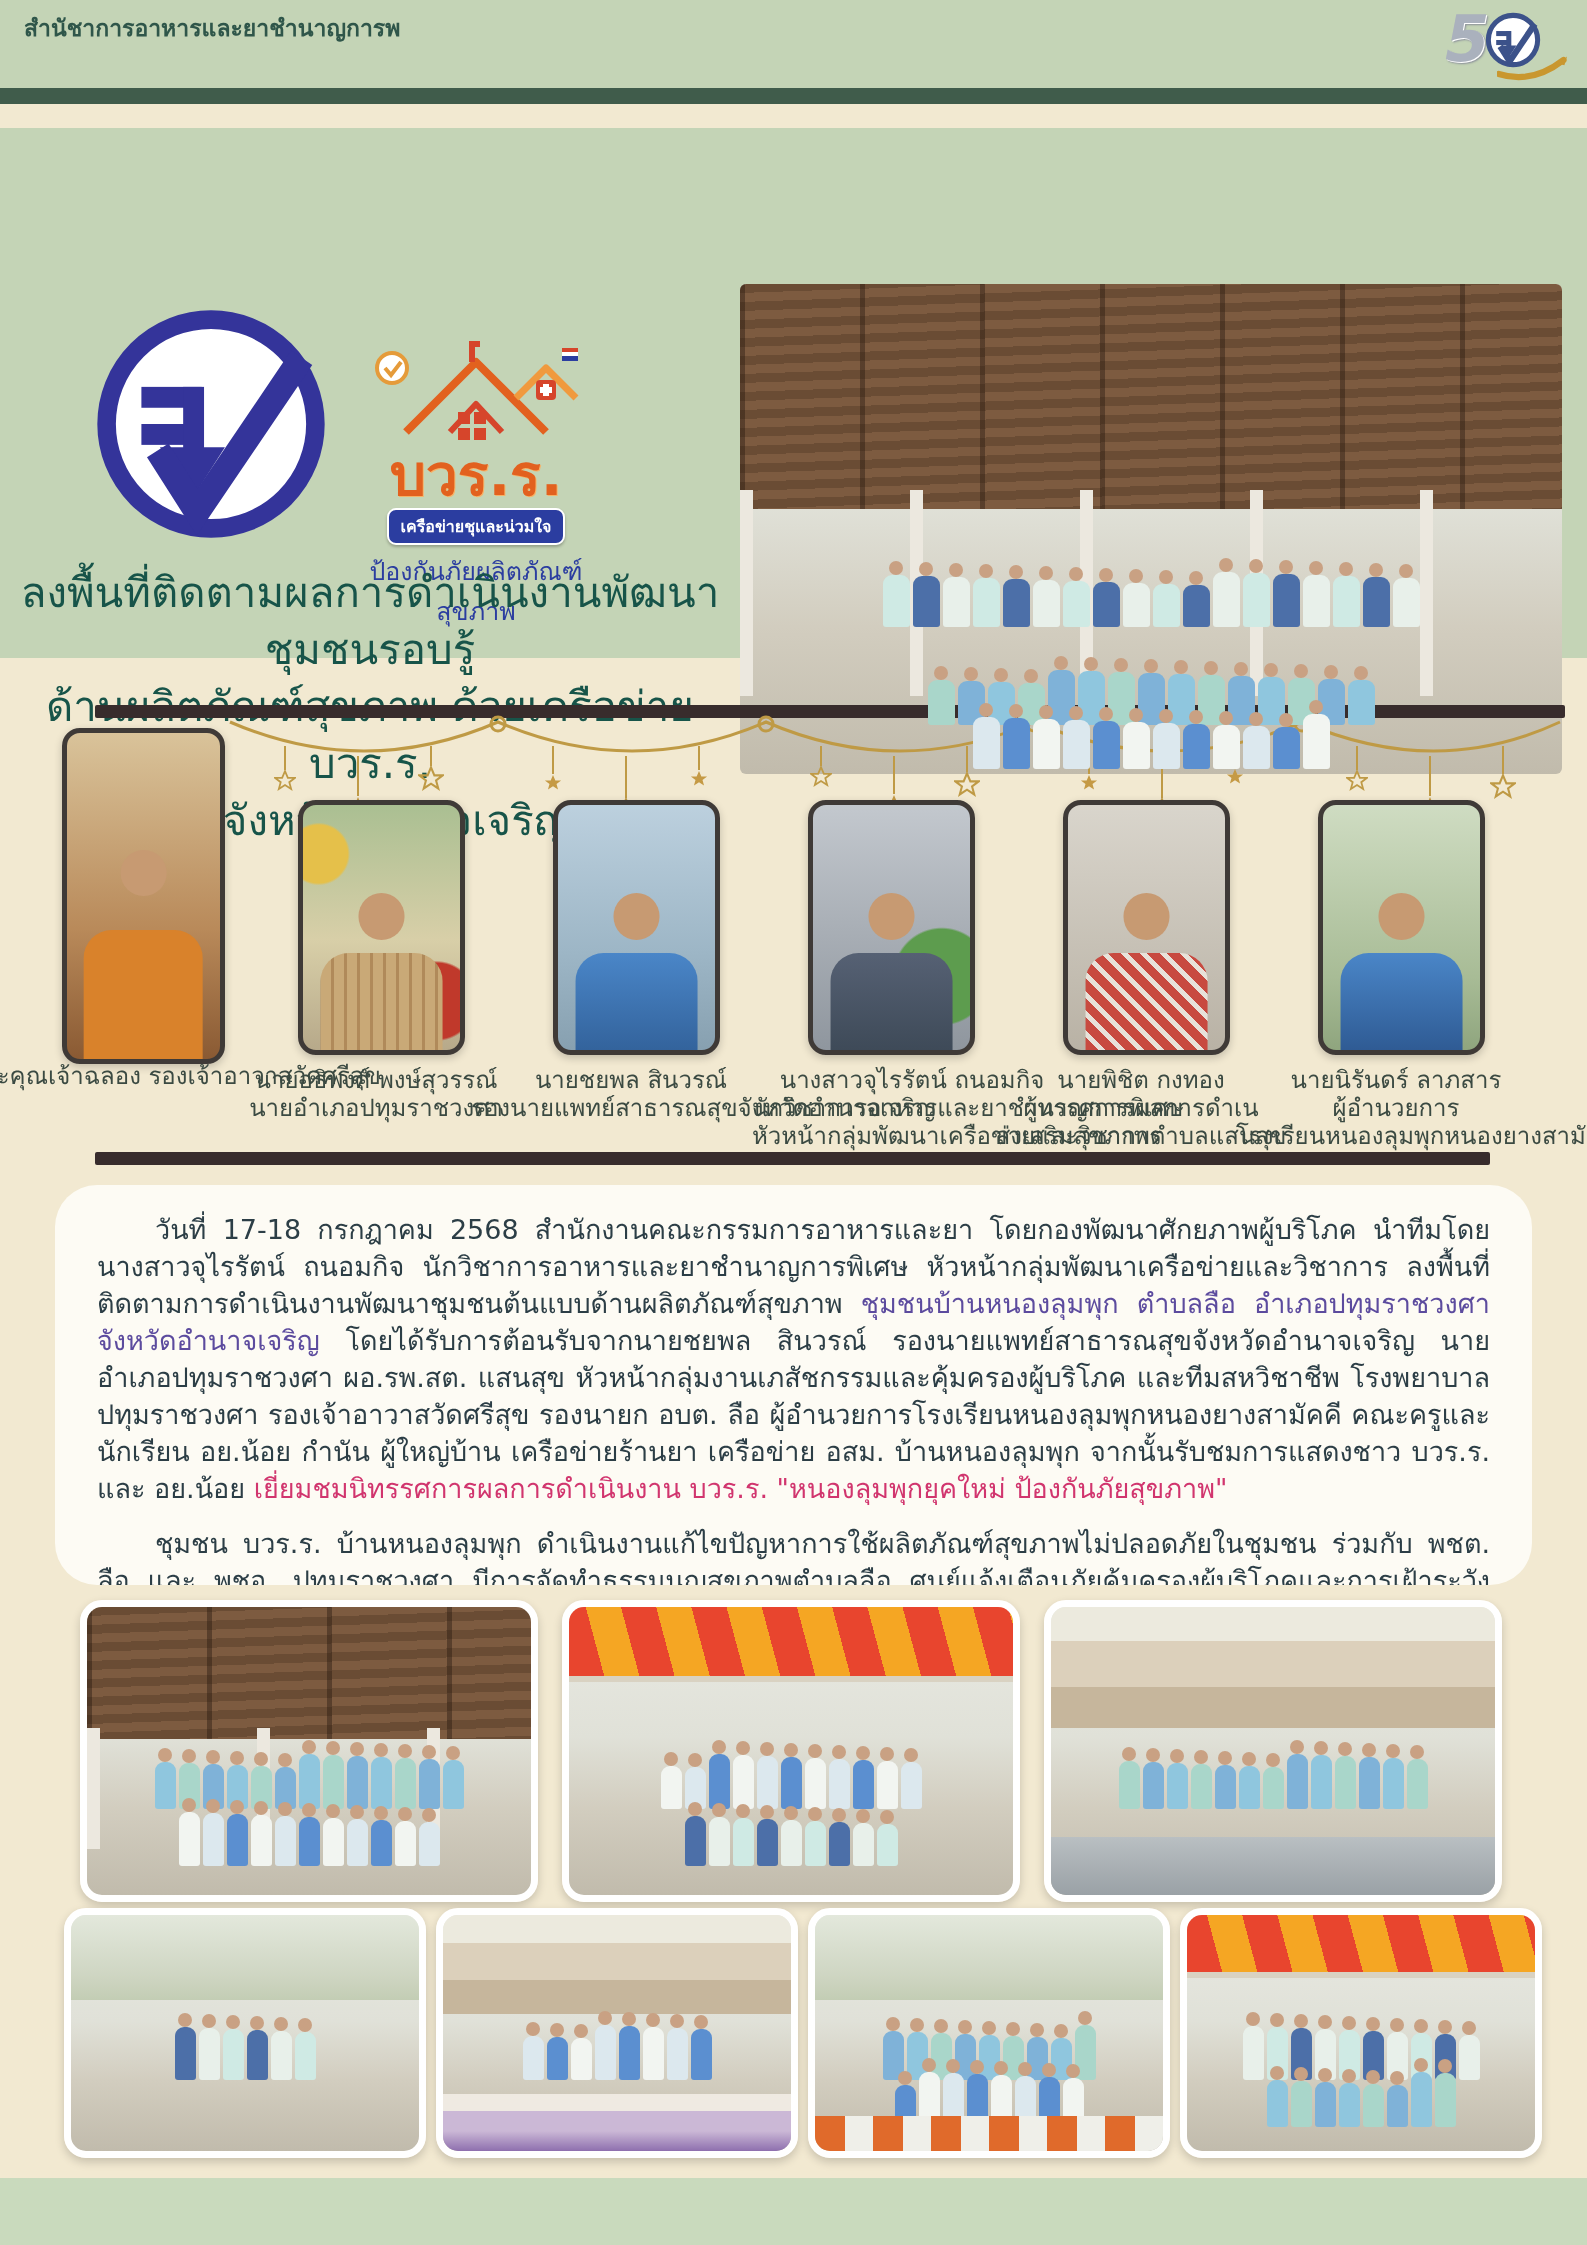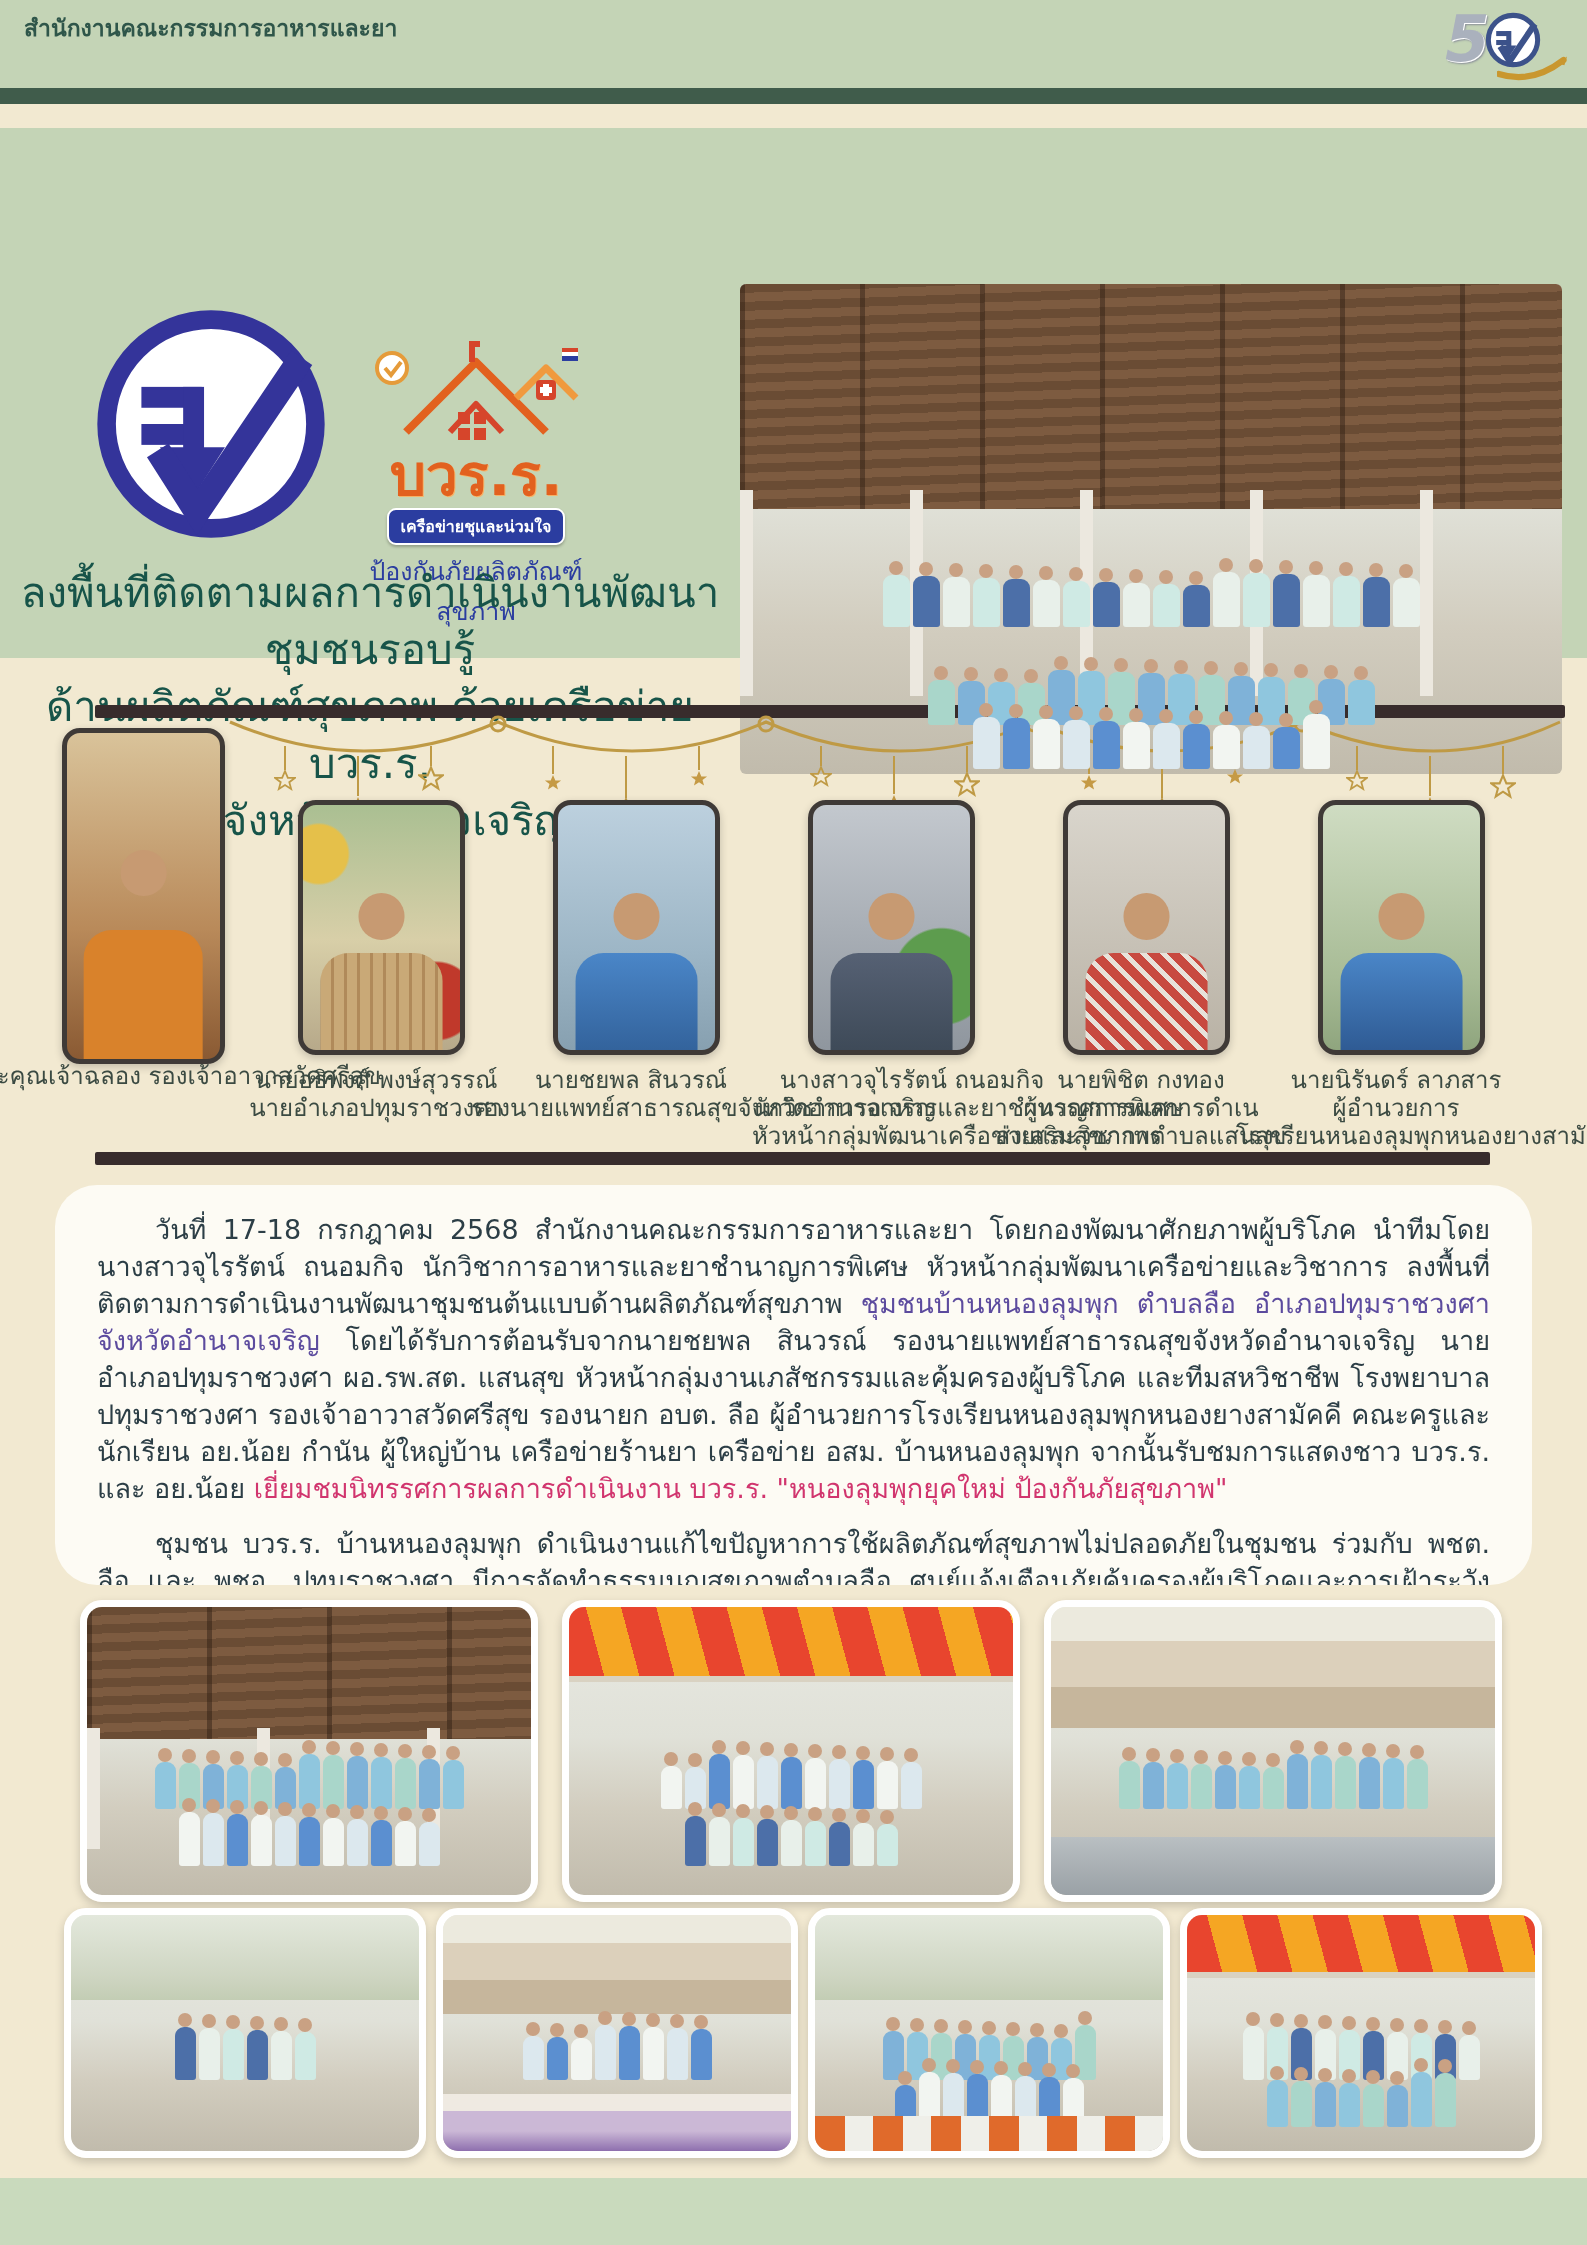--- a/index.html
+++ b/index.html
@@ -117,21 +117,21 @@
       <path d="M30 66 L44 88 L86 26" fill="none" stroke="currentColor" stroke-width="11" stroke-linecap="square"></path>
     </g>
     <symbol id="star" viewBox="-10 -10 20 20">
       <path d="M0,-9 L2.6,-2.8 9,-2.8 3.9,1.1 5.6,7.3 0,3.6 -5.6,7.3 -3.9,1.1 -9,-2.8 -2.6,-2.8 Z"></path>
     </symbol>
   </defs>
 </svg>
 
 <div class="abs band-top">
   <div class="abs org-lines">
-    <div>สำนักงานคณะกรรมการอาหารและยา</div>
+    <div>สำนัชาการอาหารและยาชำนาญการพ</div>
   </div>
   <div class="abs anniv">
     <span class="anniv-5">5</span>
     <svg class="anniv-ring" viewBox="0 0 100 100">
       <circle cx="50" cy="50" r="44" fill="#ffffff" stroke="currentColor" stroke-width="9"></circle>
       <use href="#fdamark"></use>
     </svg>
     <svg class="anniv-ribbon" viewBox="0 0 80 32">
       <path d="M2 24 Q40 36 76 8" fill="none" stroke="#c9972f" stroke-width="7" stroke-linecap="round"></path>
       <path d="M70 12 l10 -8 l-3 10" fill="#c9972f"></path>

